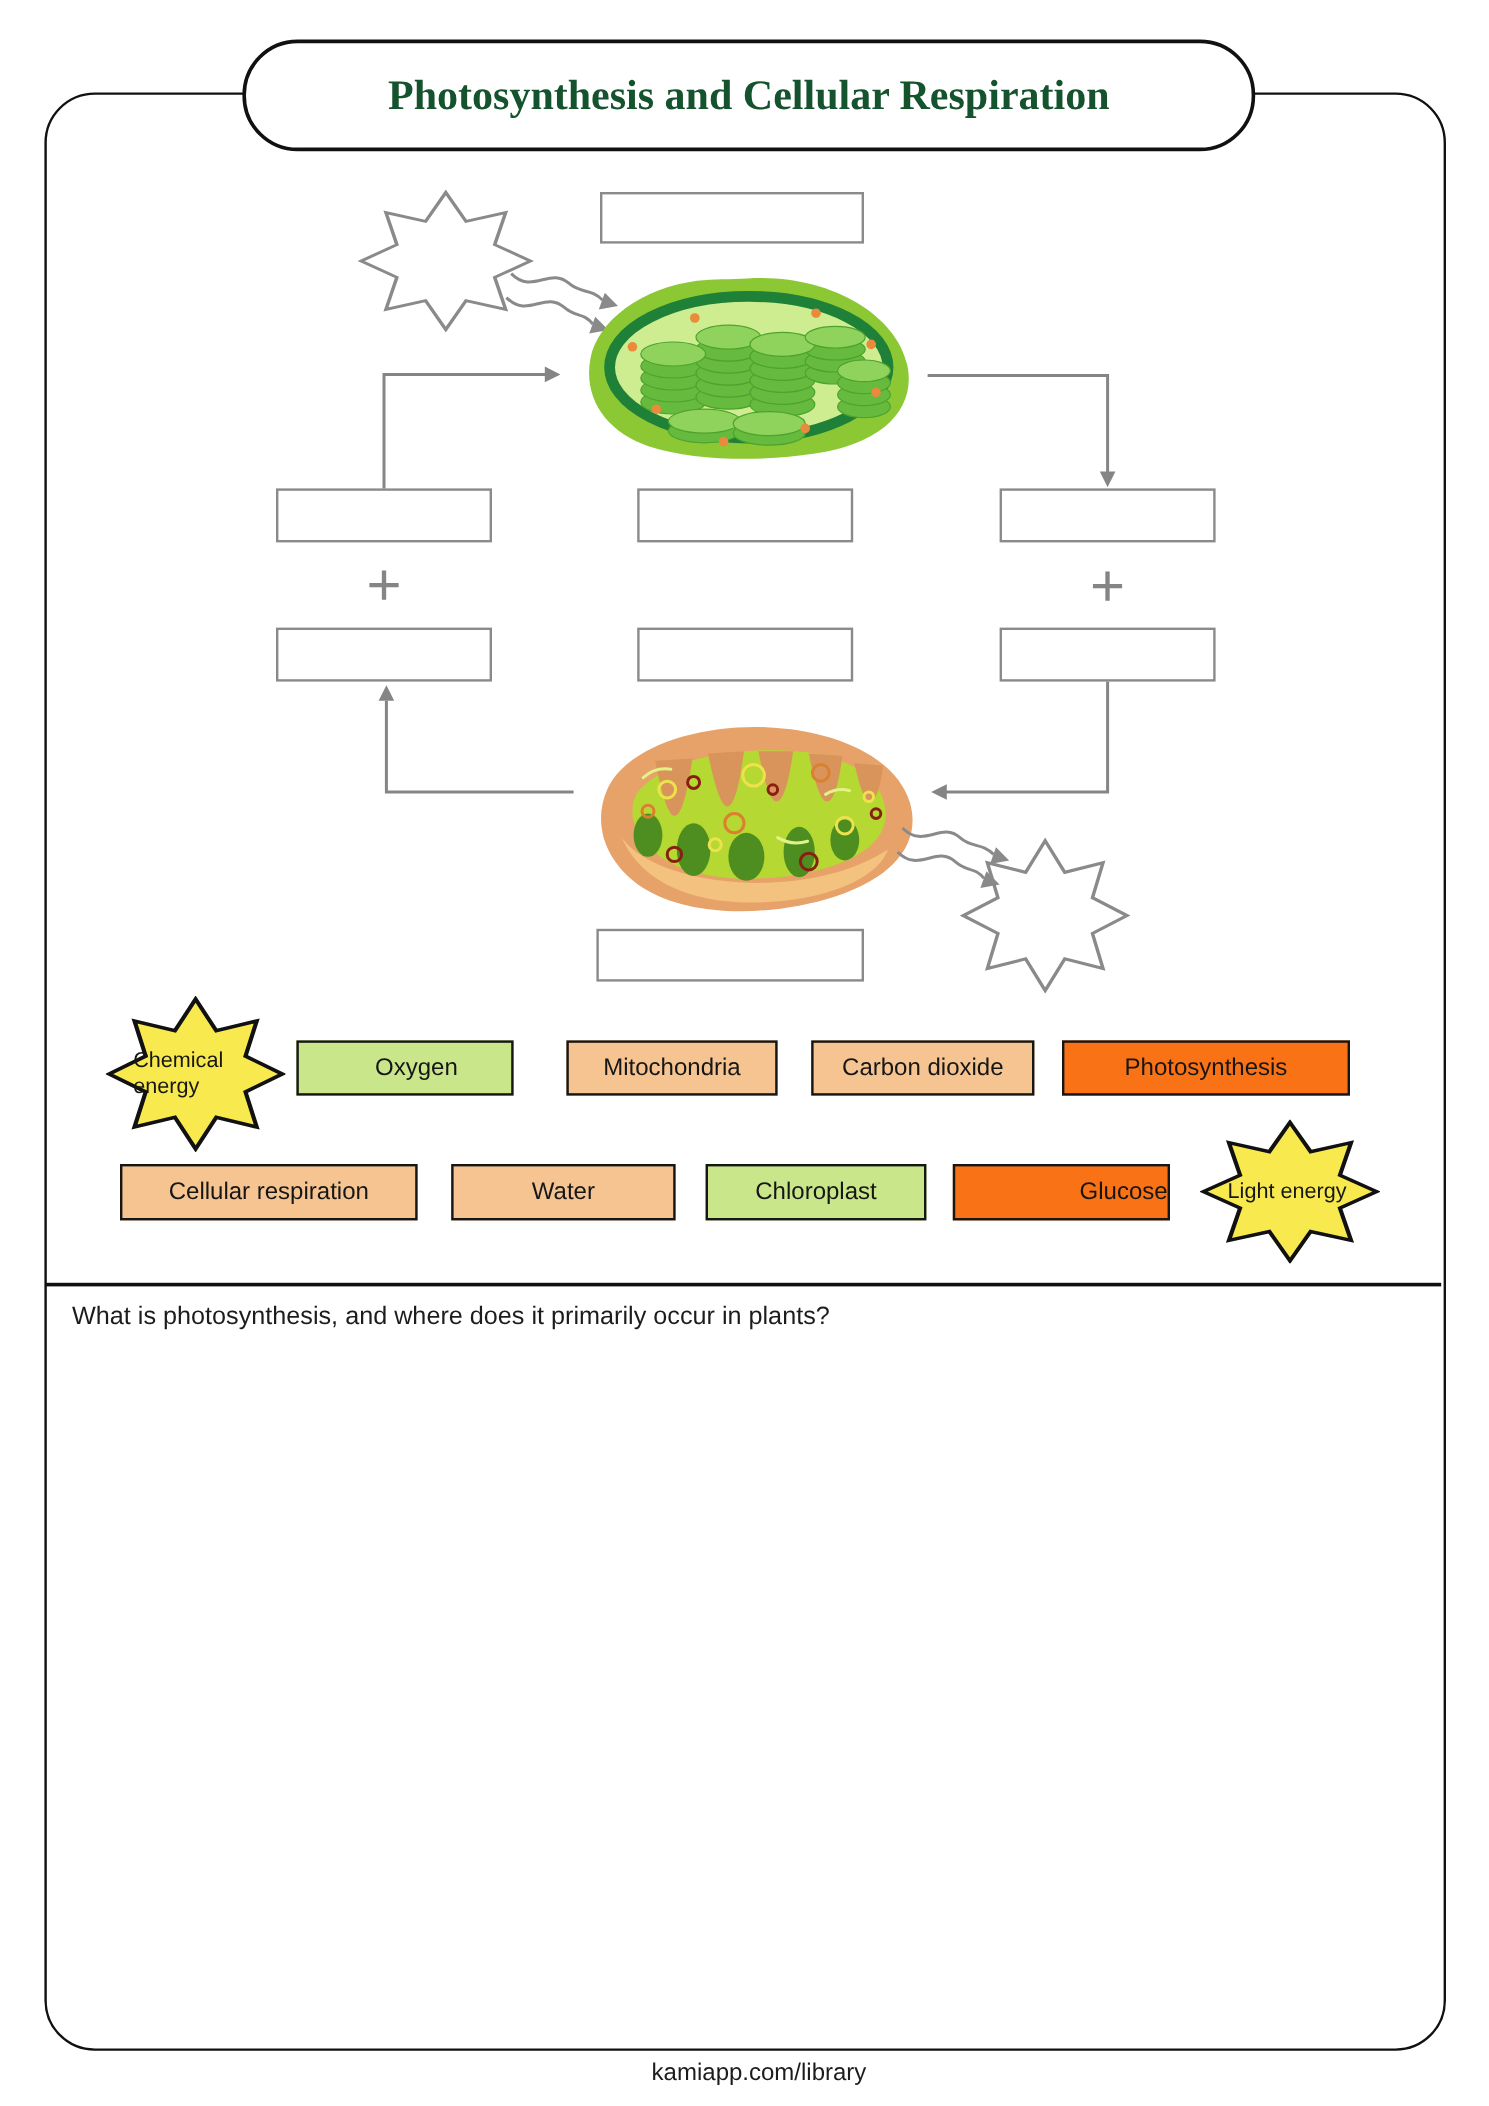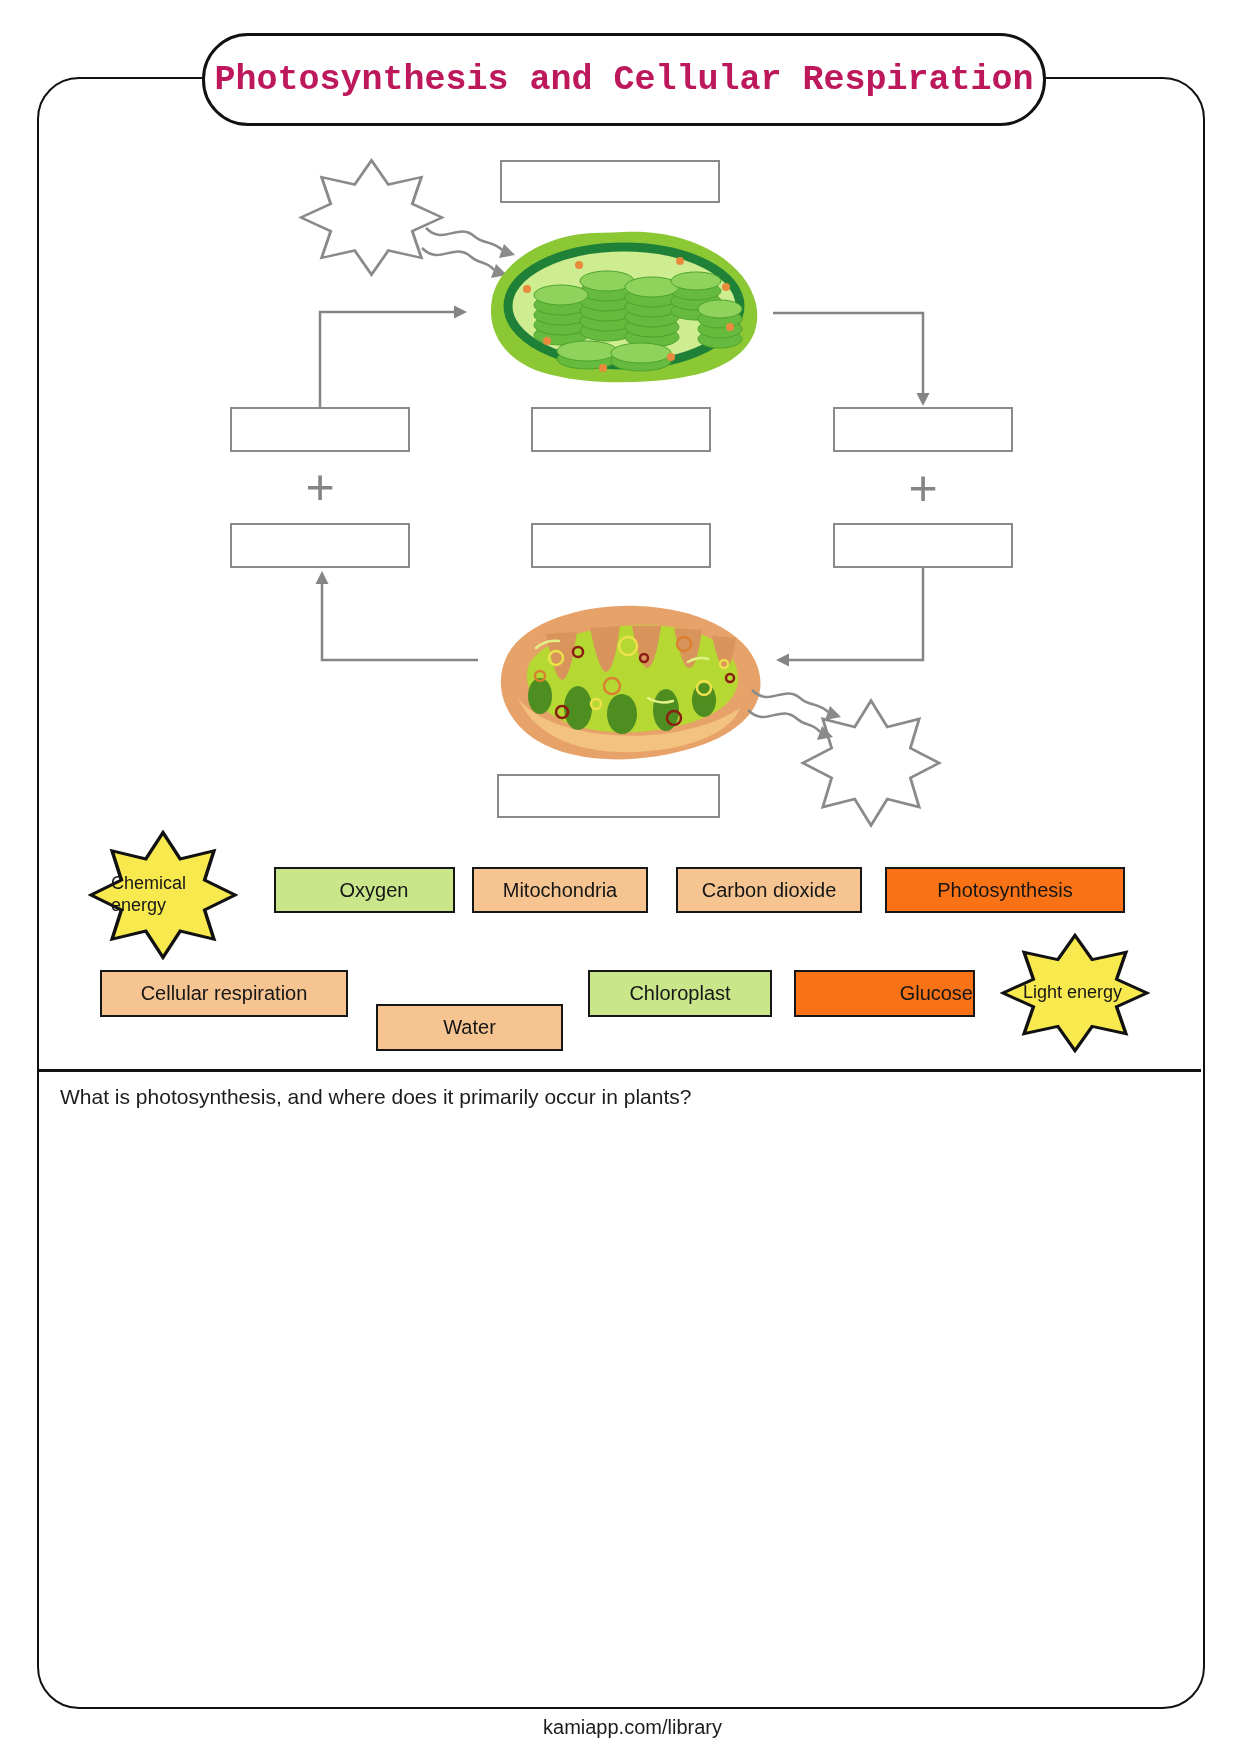--- a/index.html
+++ b/index.html
@@ -3,22 +3,22 @@
 <meta charset="utf-8">
 <style>
   html,body{margin:0;padding:0;background:#ffffff;}
   .stage{position:relative;width:1241px;height:1755px;background:#fff;overflow:hidden;
          font-family:"Liberation Sans",sans-serif;color:#1a1a1a;}
   .page-border{position:absolute;left:37px;top:77px;width:1164px;height:1628px;
                border:2.5px solid #111;border-radius:42px;background:#fff;}
   .title-pill{position:absolute;left:202px;top:33px;width:838px;height:87px;
               background:#fff;border:3px solid #111;border-radius:46px;
               display:flex;align-items:center;justify-content:center;z-index:5;}
-  .title-pill h1{margin:0;font-size:35px;font-weight:700;letter-spacing:0px;color:#be185d;
-                 font-family:Liberation Mono, monospace;}
+  .title-pill h1{margin:0;font-size:35px;font-weight:700;letter-spacing:0px;color:#14532d;
+                 font-family:Liberation Serif, serif;}
   .abox{position:absolute;border:2px solid #8a8a8a;background:#fff;box-sizing:border-box;}
   .plus{position:absolute;width:48px;height:48px;display:flex;align-items:center;justify-content:center;
         font-size:50px;font-weight:300;color:#858585;line-height:1;}
   .chip{position:absolute;height:46px;border:2px solid #161616;box-sizing:border-box;
         display:flex;align-items:center;justify-content:center;font-size:20px;color:#161616;}
   .star-wrap{position:absolute;display:flex;align-items:center;justify-content:center;}
   .star-wrap svg{position:absolute;left:0;top:0;}
   .star-label{position:relative;z-index:2;width:104px;font-size:18px;line-height:1.2;color:#161616;}
   .divider{position:absolute;left:38px;top:1069px;width:1163px;height:3px;background:#111;}
   .question-text{position:absolute;left:60px;top:1085px;width:1100px;font-size:21px;color:#1c1c1c;}
@@ -193,37 +193,37 @@
     </svg>
   </div>
 
   <div class="star-wrap" style="left:88px;top:830px;width:150px;height:130px;z-index:3;">
     <svg width="150" height="130" viewBox="0 0 150 150" preserveAspectRatio="none">
       <polygon points="75,3 92.2,33.4 125.9,24.1 116.6,57.8 147,75 116.6,92.2 125.9,125.9 92.2,116.6 75,147 57.8,116.6 24.1,125.9 33.4,92.2 3,75 33.4,57.8 24.1,24.1 57.8,33.4" stroke="#111" stroke-width="3.5" fill="#F8E94E"></polygon>
     </svg>
     <div class="star-label">Chemical energy</div>
   </div>
 
-  <div class="chip" style="left: 274px; top: 867px; width: 181px; background: rgb(201, 231, 138); padding-left: 19px;">
+  <div class="chip" style="left: 247px; top: 867px; width: 181px; background: rgb(201, 231, 138); padding-left: 19px;">
     <span>Oxygen</span>
   </div>
   <div class="chip" style="left: 472px; top: 867px; width: 176px; background: rgb(245, 196, 145);">
     <span>Mitochondria</span>
   </div>
   <div class="chip" style="left: 676px; top: 867px; width: 186px; background: rgb(245, 196, 145);">
     <span>Carbon dioxide</span>
   </div>
   <div class="chip" style="left: 885px; top: 867px; width: 240px; background: #f97316;">
     <span>Photosynthesis</span>
   </div>
 
   <div class="chip" style="left: 100px; top: 970px; width: 248px; height: 47px; background: rgb(245, 196, 145);">
     <span>Cellular respiration</span>
   </div>
-  <div class="chip" style="left: 376px; top: 970px; width: 187px; height: 47px; background: rgb(245, 196, 145); margin-top: 34px;">
+  <div class="chip" style="left: 376px; top: 970px; width: 187px; height: 47px; background: rgb(245, 196, 145);">
     <span>Water</span>
   </div>
   <div class="chip" style="left: 588px; top: 970px; width: 184px; height: 47px; background: rgb(201, 231, 138);">
     <span>Chloroplast</span>
   </div>
   <div class="chip" style="left: 794px; top: 970px; width: 181px; height: 47px; background: #f97316; justify-content: flex-end;">
     <span>Glucose</span>
   </div>
 
   <div class="star-wrap" style="left:1000px;top:933px;width:150px;height:120px;z-index:3;">

